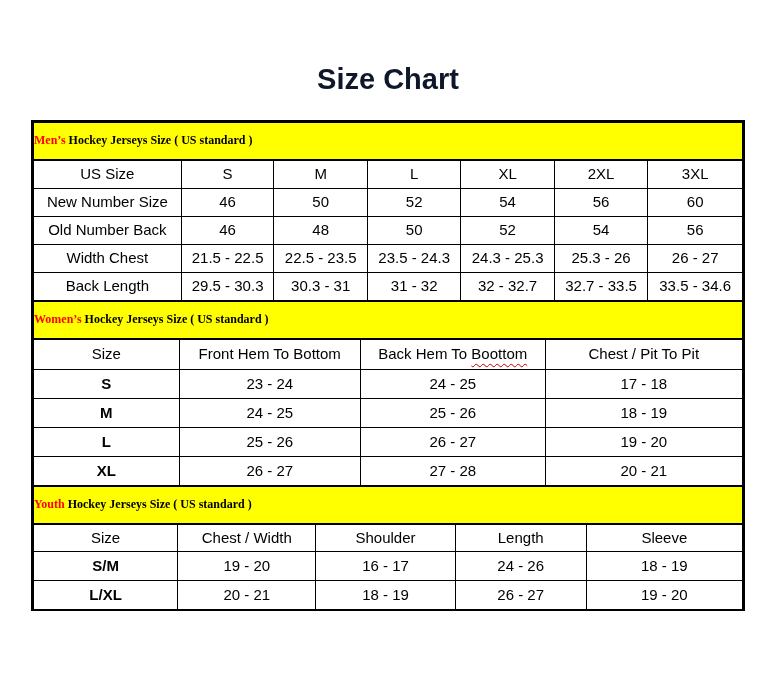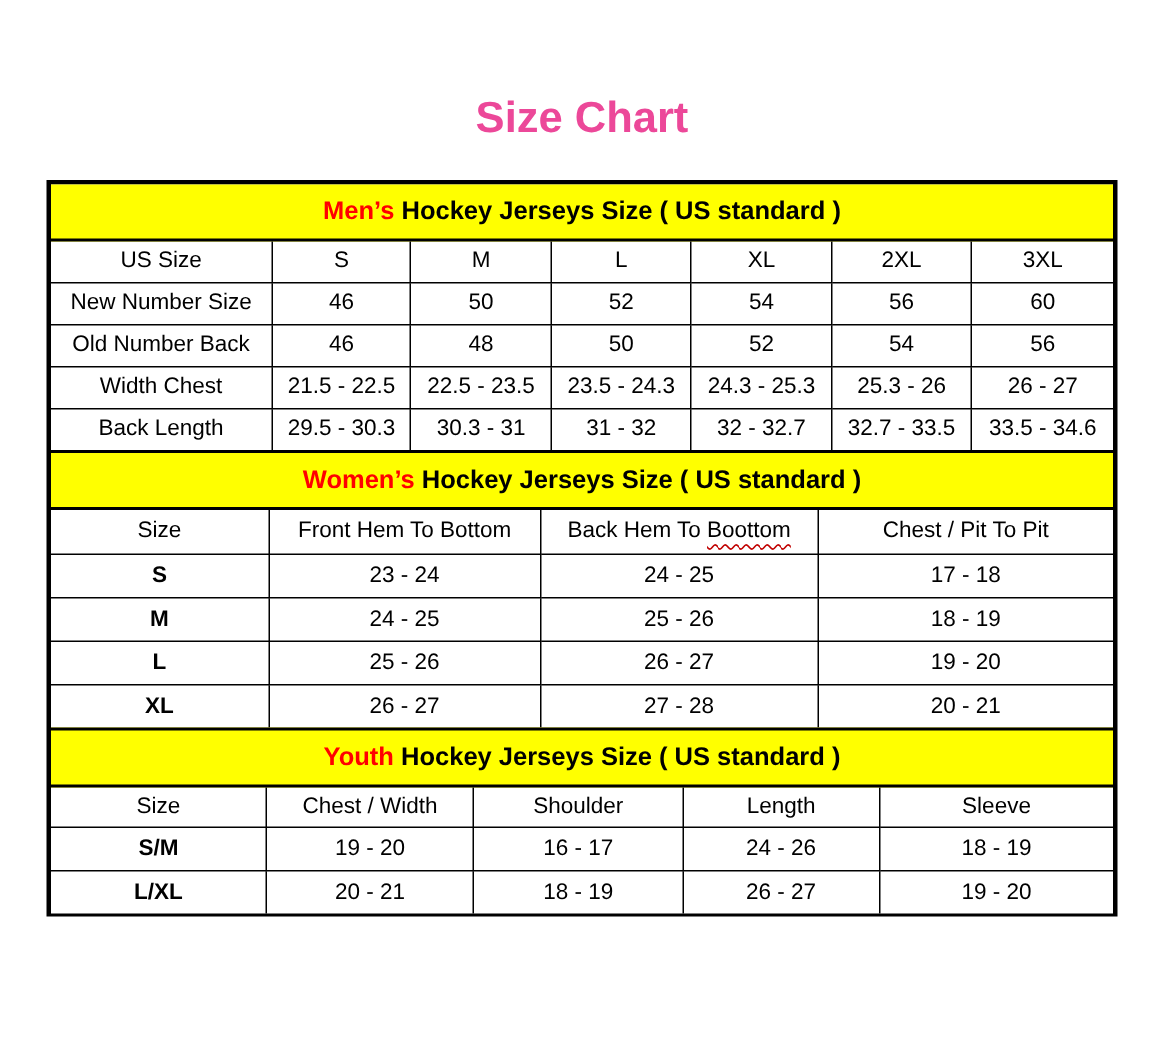--- a/index.html
+++ b/index.html
@@ -5,43 +5,43 @@
   html, body { margin: 0; padding: 0; }
   body {
     width: 776px; height: 692px;
     background: #ffffff;
     font-family: "Liberation Sans", sans-serif;
     color: #000000;
     overflow: hidden;
   }
   .title {
     text-align: center;
-    color: #ec4899;
+    color: #0f172a;
     font-size: 29px;
     font-weight: bold;
     margin: 62px 0 24px 0;
     line-height: 34px;
     letter-spacing: 0px;
   }
   .chart {
     width: 708px;
     margin: 0 auto;
     border: 3px solid #000;
     border-bottom-width: 2px;
     background: #fff;
   }
   .band {
     background: #FFFF00;
-    text-align: center;
     font-weight: bold;
-    font-size: 17px;
+    font-size: 12px;
     padding: 7px 0 8px 0;
     border-top: 2px solid #000;
     border-bottom: 2px solid #000;
     line-height: 21px;
+    font-family: Liberation Serif, serif;
   }
   .chart > .band:first-child { border-top: none; }
   .band .accent { color: #FF0000; }
   table {
     width: 100%;
     border-collapse: collapse;
     table-layout: fixed;
     border-style: hidden;
   }
   th, td {

